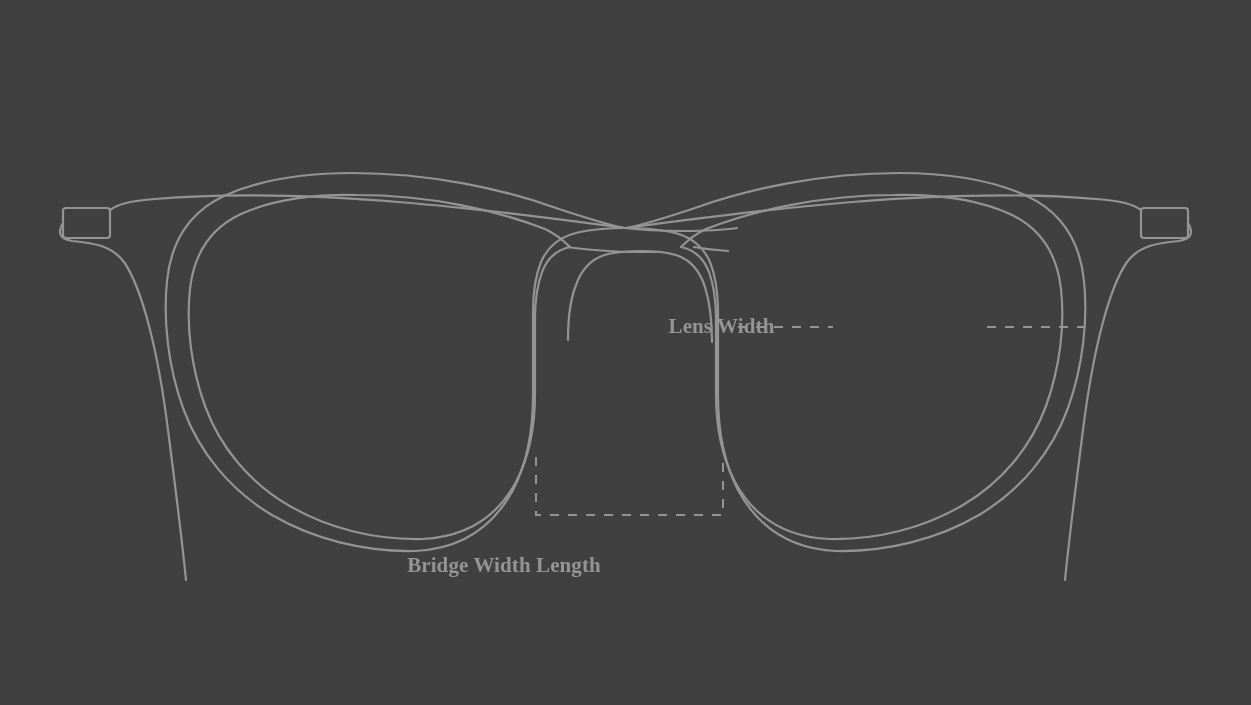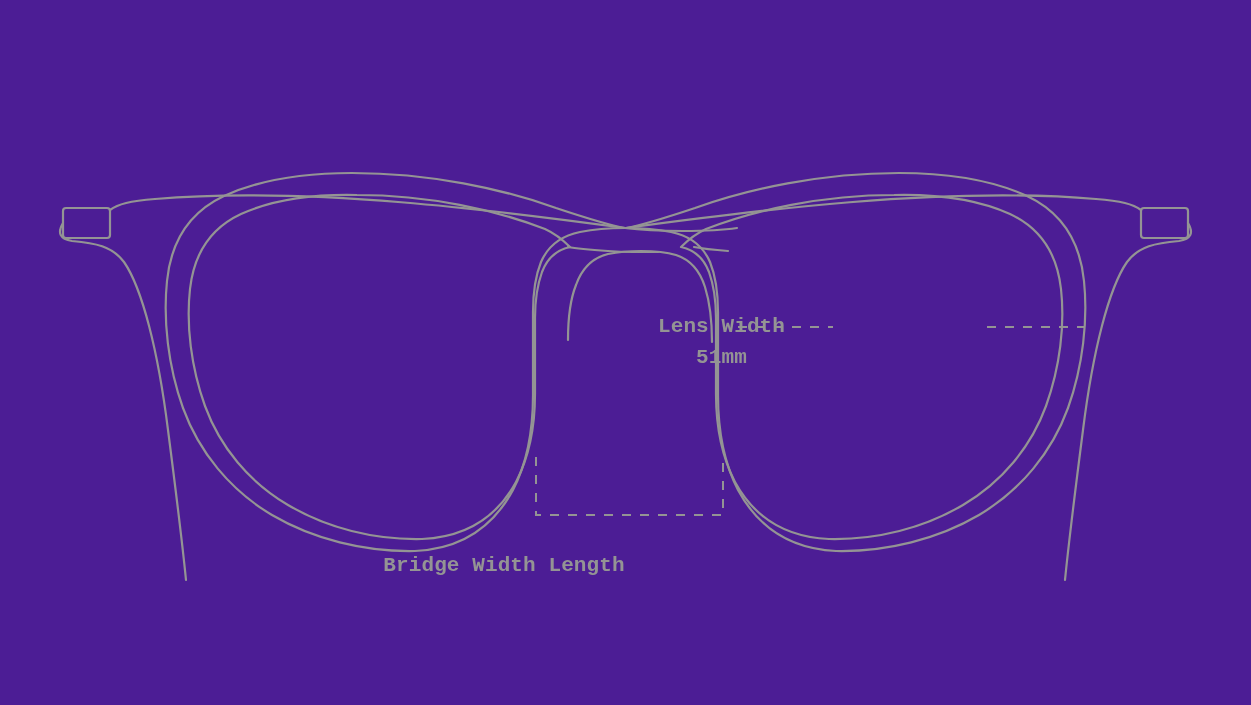--- a/index.html
+++ b/index.html
@@ -5,23 +5,23 @@
 <style>
   html, body {
     margin: 0;
     padding: 0;
     background: #ffffff;
   }
   #stage {
     position: relative;
     width: 1251px;
     height: 705px;
-    background: #4c1d95;
+    background: #404040;
     overflow: hidden;
-    font-family: Liberation Mono, monospace;
+    font-family: Liberation Serif, serif;
   }
   #frame-svg {
     position: absolute;
     left: 0;
     top: 0;
     width: 1251px;
     height: 705px;
   }
   .label-block {
     position: absolute;
@@ -172,21 +172,20 @@
     <line x1="738" y1="327" x2="833" y2="327" stroke="#949494" stroke-width="2" stroke-dasharray="9 9"></line>
 
     <line x1="987" y1="327" x2="1084" y2="327" stroke="#949494" stroke-width="2" stroke-dasharray="9 9"></line>
 
     <path d="M 536 457 L 536 515 L 723 515 L 723 457" fill="none" stroke="#949494" stroke-width="2" stroke-dasharray="9 9"></path>
   </svg>
 
   <div id="lens-width-label" class="label-block">
     <span class="lw-inner">
       <span class="lbl-line-1">Lens Width</span>
-      <span class="lbl-line-2">51mm</span>
     </span>
   </div>
 
   <div id="bridge-width-label" class="label-block">
     <span class="bw-inner">
       <span class="lbl-line-1">Bridge Width Length</span>
     </span>
   </div>
 
 </div>

